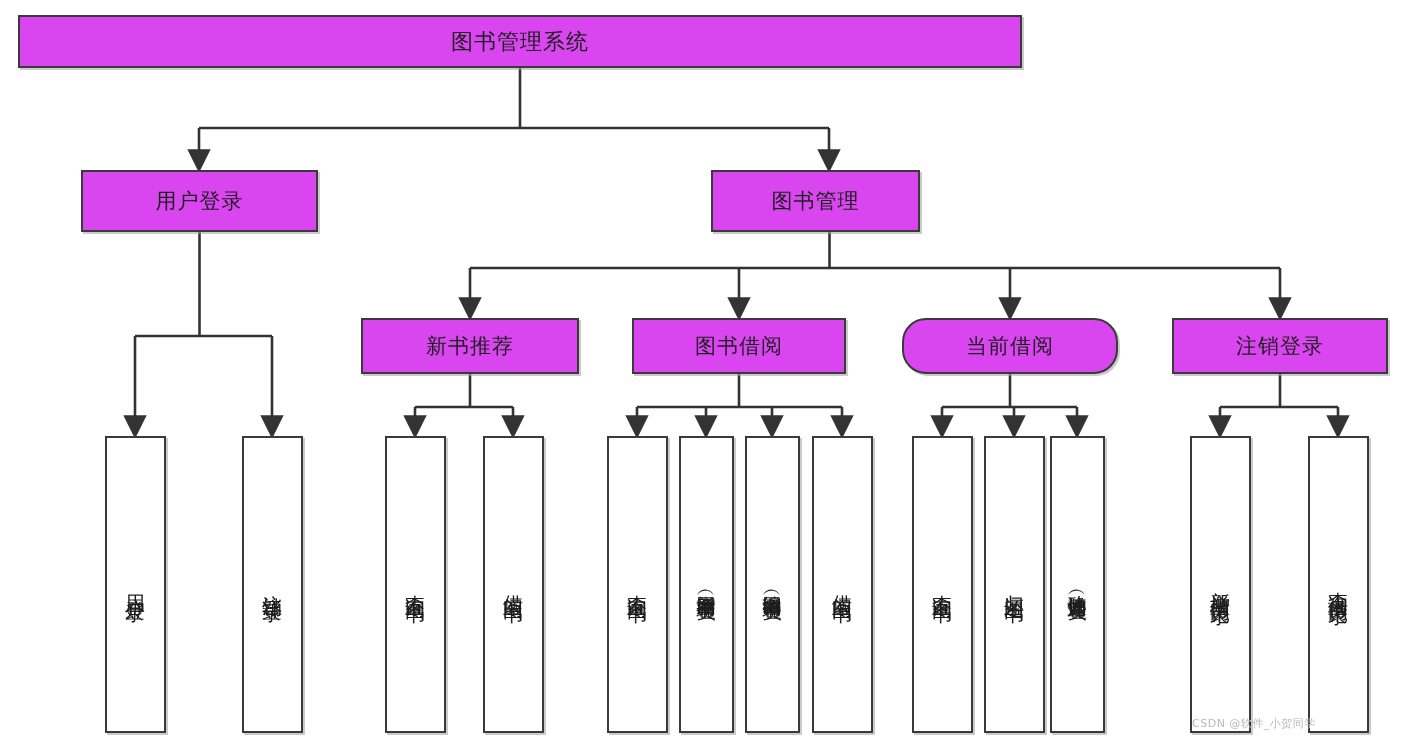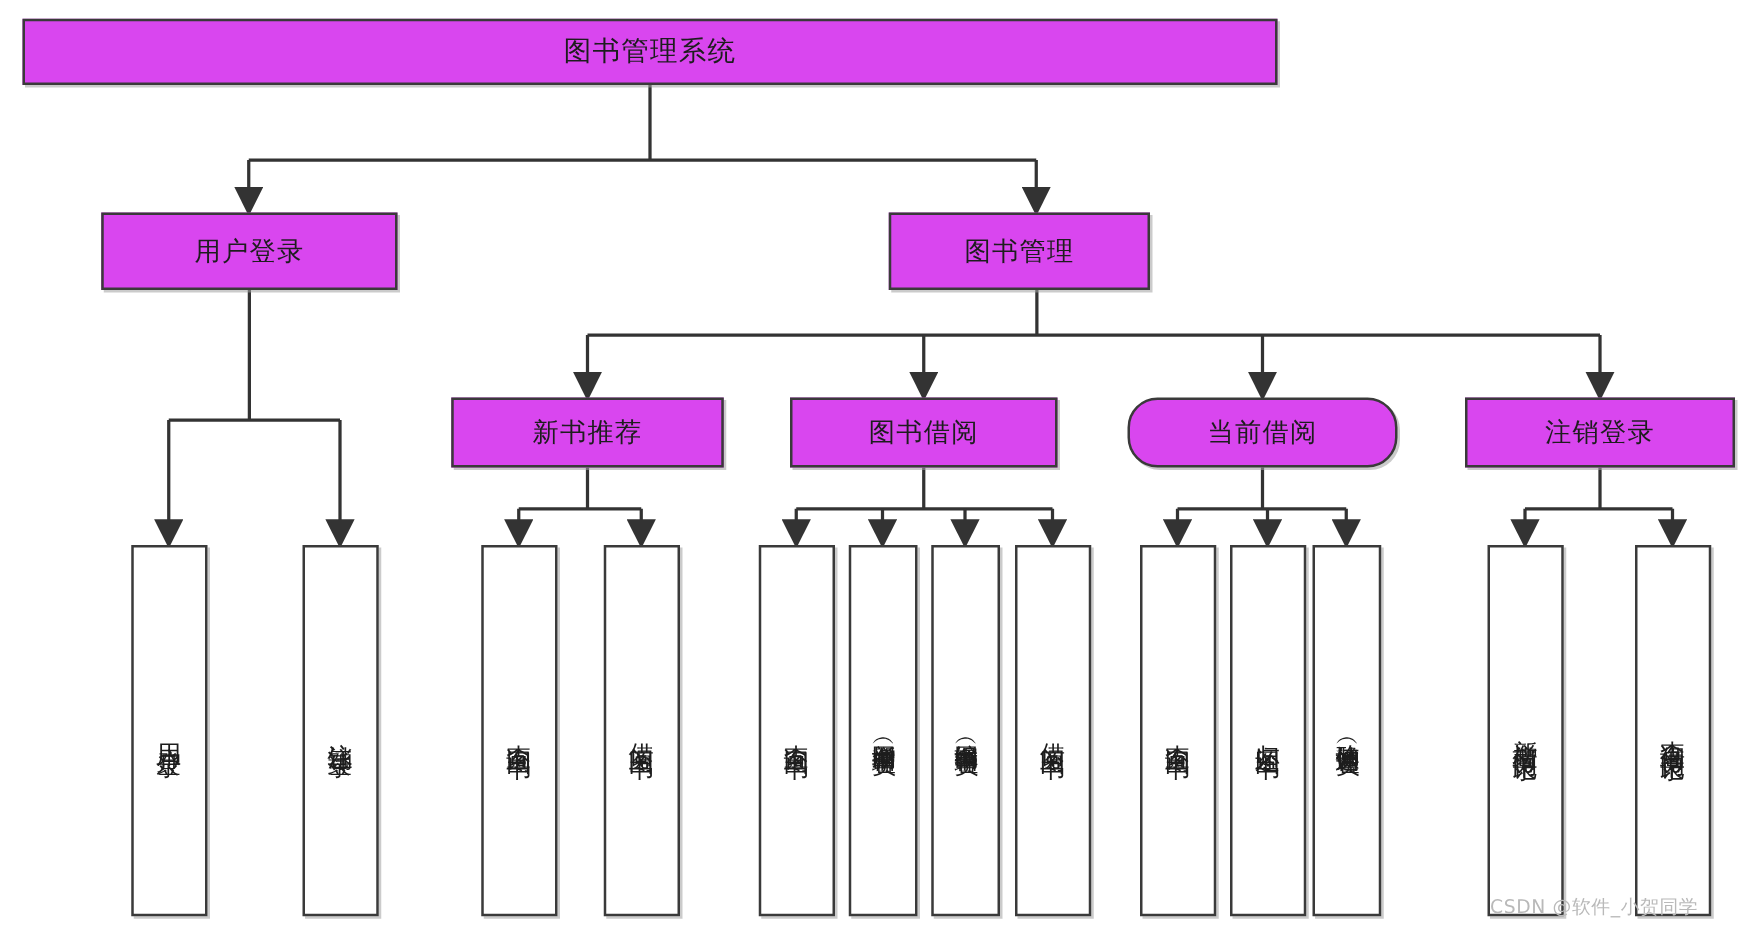--- a/index.html
+++ b/index.html
@@ -43,21 +43,21 @@
     letter-spacing:3px;
     line-height:1;
     color:#1d1d1d;
     white-space:nowrap;
     text-align:center;
   }
   .leaf-label.tight{font-size:19px;letter-spacing:1px;}
 
   .watermark{
     position:absolute;
-    font-size:15px;
+    font-size:11px;
     color:#b9b9b9;
     white-space:nowrap;
     letter-spacing:0.5px;
     pointer-events:none;
   }
 </style>
 </head>
 <body>
 
 <div id="diagram-root">

